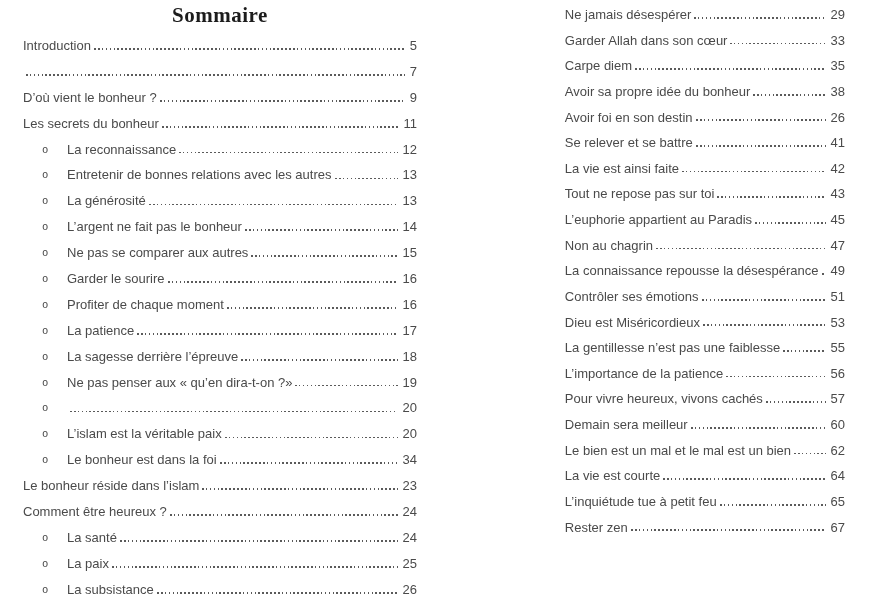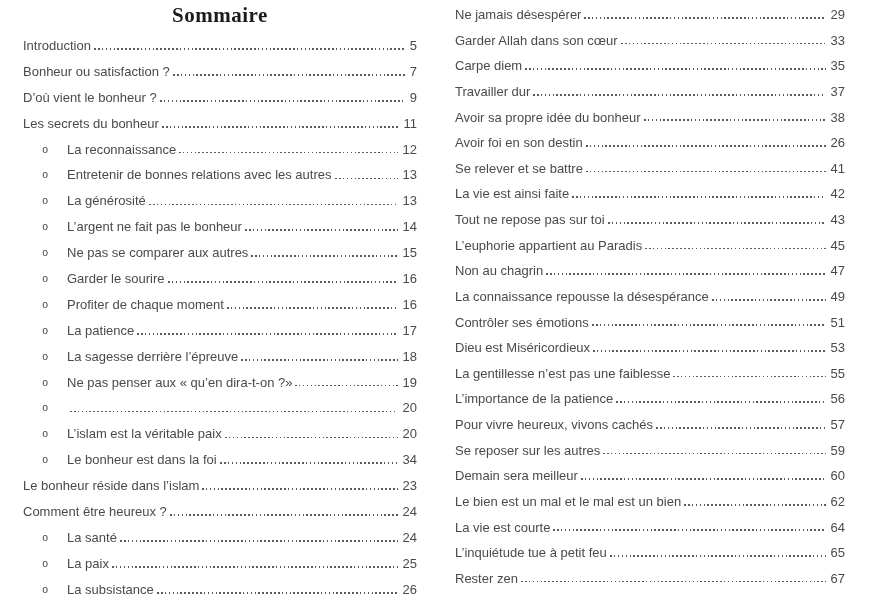--- a/index.html
+++ b/index.html
@@ -7,21 +7,21 @@
     --title-color:#1c1c1c;
     --dot-color:#5a5a5a;
     --bg:#ffffff;
   }
   *{margin:0;padding:0;box-sizing:border-box;}
   html,body{width:876px;height:598px;overflow:hidden;background:var(--bg);}
   body{font-family:"Liberation Sans",sans-serif;color:var(--text-color);}
   .page{display:flex;width:876px;height:598px;padding:0 31px 0 23px;gap:38px;border-radius:14px;}
   .col{display:flex;flex-direction:column;}
   .col-left{flex:0 0 394px;--rh:25.9px;}
-  .col-right{flex:1 1 auto;--rh:25.63px;padding-top:2px;}
+  .col-right{flex:1 1 auto;--rh:25.63px;padding-top:2px;align-items:flex-end;}
   .toc-title{
     font-family:"Liberation Serif",serif;
     font-weight:bold;
     font-size:21px;
     line-height:26px;
     color:var(--title-color);
     text-align:center;
     margin:2px 0 5px 0;
     letter-spacing:0.5px;
   }
@@ -59,21 +59,20 @@
     <h1 class="toc-title">Sommaire</h1>
     <div class="rows">
         <div class="row">
 
     <span class="label">Introduction</span>
     <span class="leader"></span>
     <span class="page-num">5</span>
   </div>
         <div class="row">
 
-    <span class="label">Bonheur ou satisfaction ?</span>
     <span class="leader"></span>
     <span class="page-num">7</span>
   </div>
         <div class="row">
 
     <span class="label">D’où vient le bonheur ?</span>
     <span class="leader"></span>
     <span class="page-num">9</span>
   </div>
         <div class="row">
@@ -206,26 +205,20 @@
     <span class="page-num">33</span>
   </div>
         <div class="row">
 
     <span class="label">Carpe diem</span>
     <span class="leader"></span>
     <span class="page-num">35</span>
   </div>
         <div class="row">
 
-    <span class="label">Travailler dur</span>
-    <span class="leader"></span>
-    <span class="page-num">37</span>
-  </div>
-        <div class="row">
-
     <span class="label">Avoir sa propre idée du bonheur</span>
     <span class="leader"></span>
     <span class="page-num">38</span>
   </div>
         <div class="row">
 
     <span class="label">Avoir foi en son destin</span>
     <span class="leader"></span>
     <span class="page-num">26</span>
   </div>
@@ -290,26 +283,20 @@
     <span class="page-num">56</span>
   </div>
         <div class="row">
 
     <span class="label">Pour vivre heureux, vivons cachés</span>
     <span class="leader"></span>
     <span class="page-num">57</span>
   </div>
         <div class="row">
 
-    <span class="label">Se reposer sur les autres</span>
-    <span class="leader"></span>
-    <span class="page-num">59</span>
-  </div>
-        <div class="row">
-
     <span class="label">Demain sera meilleur</span>
     <span class="leader"></span>
     <span class="page-num">60</span>
   </div>
         <div class="row">
 
     <span class="label">Le bien est un mal et le mal est un bien</span>
     <span class="leader"></span>
     <span class="page-num">62</span>
   </div>

